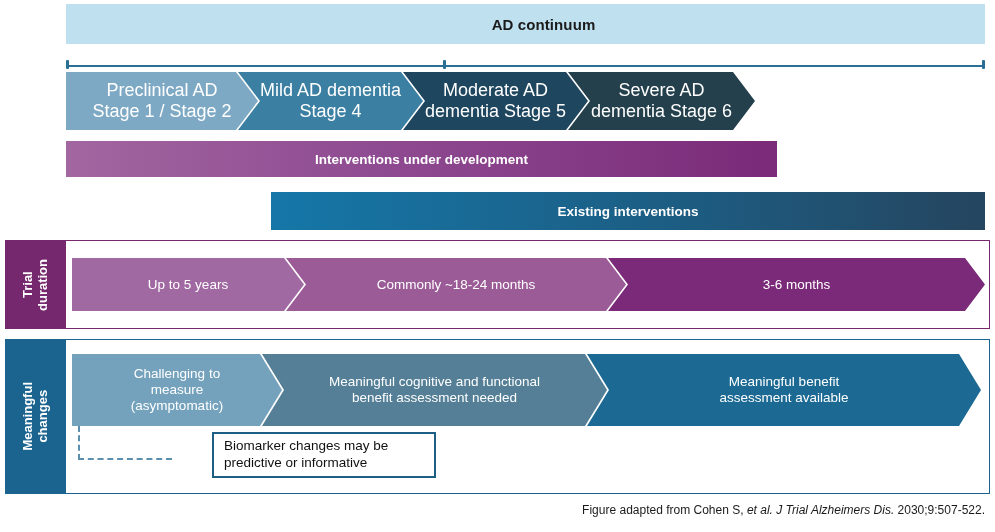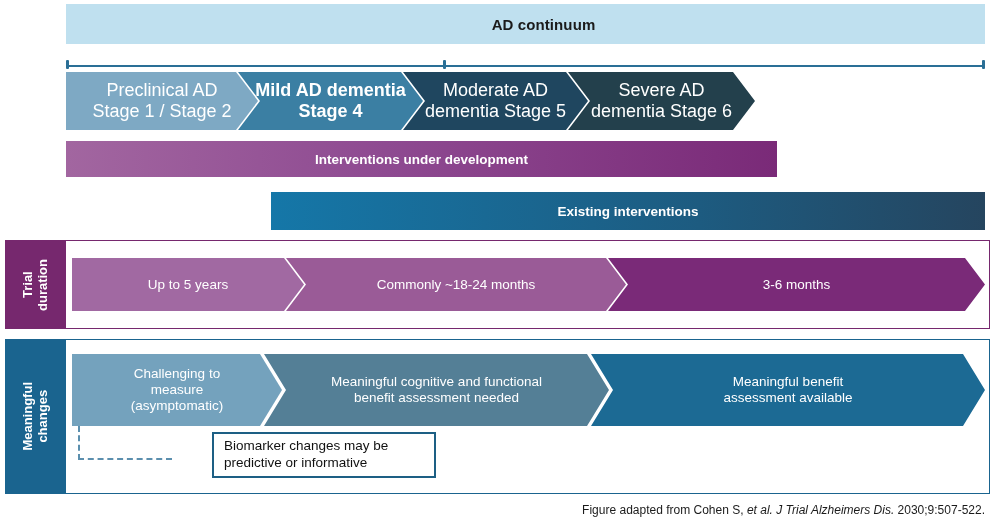--- a/index.html
+++ b/index.html
@@ -195,21 +195,20 @@
   }
   #meaningful-changes-row .row-label { background: #1a648f; }
 
   #meaningful-changes-chevrons {
     position: absolute;
     left: 6px;
     top: 14px;
     width: 913px;
     height: 72px;
     display: flex;
-    justify-content: space-between;
   }
   #meaningful-changes-chevrons .chev {
     height: 72px;
     font-size: 13.5px;
     margin-right: -20px;
     clip-path: polygon(0 0, calc(100% - 22px) 0, 100% 50%, calc(100% - 22px) 100%, 0 100%, 22px 50%);
   }
   #meaningful-changes-chevrons .chev:first-child {
     clip-path: polygon(0 0, calc(100% - 22px) 0, 100% 50%, calc(100% - 22px) 100%, 0 100%);
   }
@@ -281,21 +280,21 @@
   <div class="tick left"></div>
   <div class="tick mid"></div>
   <div class="tick right"></div>
 </div>
 
 <div id="stages-row" class="chev-strip">
     <div class="chev" style="background: rgb(126, 169, 196); width: 192px; flex: 0 0 192px; z-index: 5;">
       <span class="chev-label" style="white-space: pre-line;">Preclinical AD
 Stage 1 / Stage 2</span>
     </div>
-    <div class="chev" style="background: rgb(59, 127, 163); width: 185px; flex: 0 0 185px; z-index: 3; font-weight: bold;">
+    <div class="chev" style="background: rgb(59, 127, 163); width: 185px; flex: 0 0 185px; z-index: 3;">
       <span class="chev-label" style="white-space: pre-line;">Mild AD dementia
 Stage 4</span>
     </div>
     <div class="chev" style="background: rgb(31, 70, 95); width: 185px; flex: 0 0 185px; z-index: 2;">
       <span class="chev-label" style="white-space: pre-line;">Moderate AD
 dementia Stage 5</span>
     </div>
     <div class="chev" style="background: rgb(35, 64, 76); width: 187px; flex: 0 0 187px; z-index: 1;">
       <span class="chev-label" style="white-space: pre-line;">Severe AD
 dementia Stage 6</span>

